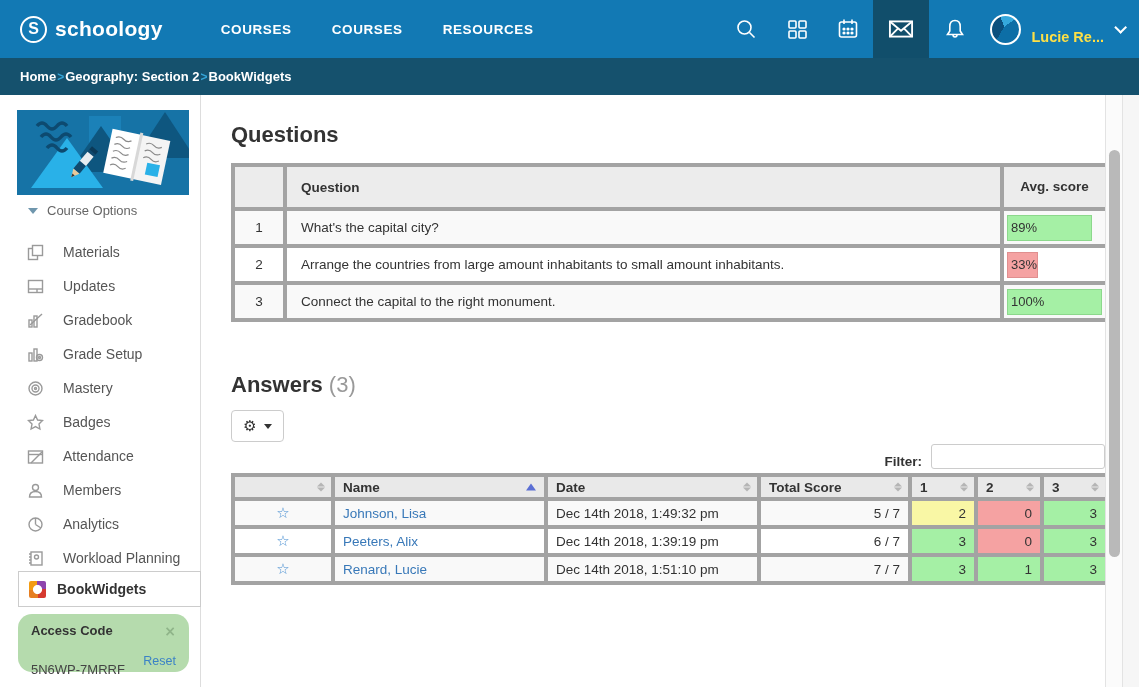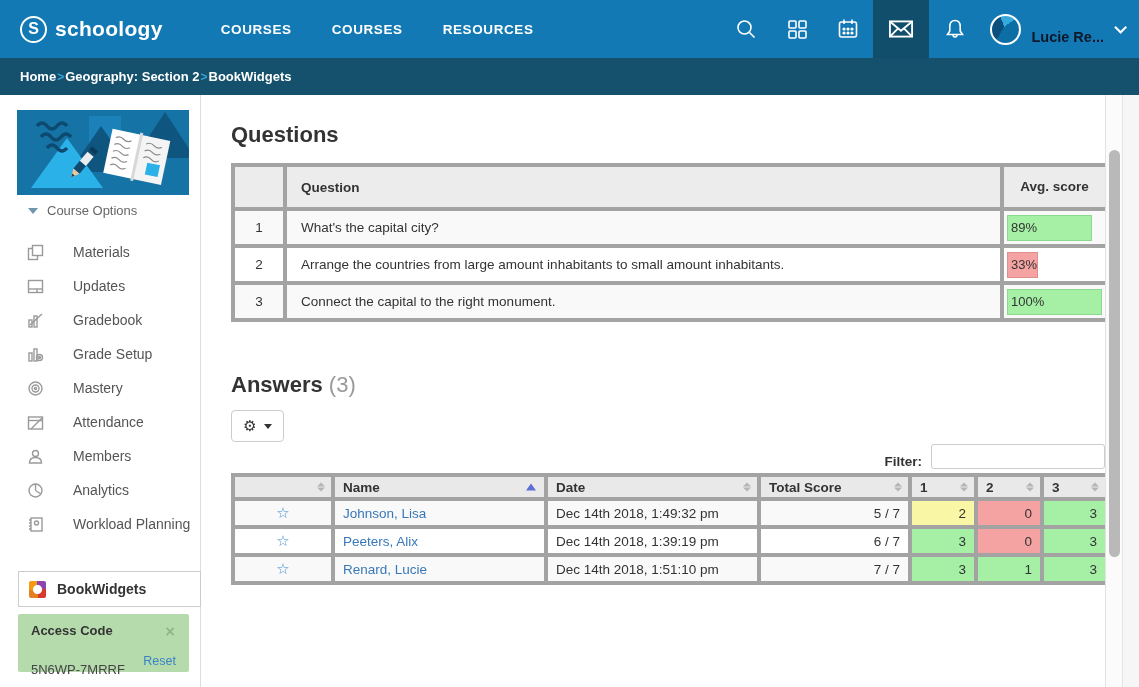--- a/index.html
+++ b/index.html
@@ -13,42 +13,42 @@
   .brand-circle { width:27px; height:27px; border:2.5px solid #fff; border-radius:50%; color:#fff; font-size:16px; font-weight:bold; display:flex; align-items:center; justify-content:center; }
   .brand-word { color:#fff; font-size:21px; font-weight:600; letter-spacing:.3px; margin-left:8px; }
   .nav-links { display:flex; margin-left:58px; gap:40px;justify-content:space-between; }
   .nav-link { color:#fff; font-size:13.5px; font-weight:bold; letter-spacing:.6px; cursor:pointer; }
   .nav-right { position:absolute; right:0; top:0; height:58px; display:flex; align-items:center; }
   .nav-icon-btn { width:51px; height:58px; display:flex; align-items:center; justify-content:center; cursor:pointer; }
   .nav-icon-btn.active { background:#114e6b; width:56px; }
   .nav-icon-btn svg { stroke:#fff; fill:none; stroke-width:1.6; }
   .user-area { display:flex; align-items:center; padding:0 16px 0 10px; cursor:pointer; }
   .avatar { width:31px; height:31px; border:2px solid #fff; border-radius:50%; background:conic-gradient(from 210deg at 45% 40%, #0a4f7d 0 130deg, #35a8dc 130deg 205deg, #0d6ea6 205deg 360deg); }
-  .user-name { color:#0f172a; font-size:14.5px; font-weight:600; margin:16px 10px 0 10px; }
+  .user-name { color:#fde047; font-size:14.5px; font-weight:600; margin:16px 10px 0 10px; }
   .chev-down { width:9px; height:9px; border-right:2.6px solid #fff; border-bottom:2.6px solid #fff; transform:rotate(45deg) translateY(-3px); }
 
   
   .breadcrumb { position:absolute; left:0; top:58px; width:1139px; height:37px; background:#15516d; display:flex; align-items:center; padding-left:20px; gap:1px; }
   .crumb { color:#fff; font-size:13px; font-weight:bold; cursor:pointer; }
   .crumb-sep { color:#35a5d8; font-size:12px; font-weight:bold; }
 
   
   .sidebar { position:absolute; left:0; top:95px; width:201px; height:592px; background:#fff; border-right:1px solid #ddd; }
   .course-img { position:absolute; left:17px; top:15px; width:172px; height:85px; cursor:pointer; }
   .course-options { position:absolute; left:28px; top:108px; display:flex; align-items:center; gap:9px; cursor:pointer; }
   .caret-down { width:0; height:0; border-left:5px solid transparent; border-right:5px solid transparent; border-top:6px solid #6f96ad; }
   .course-options-label { font-size:13px; color:#666; }
   .side-list { position:absolute; left:0; top:140px; width:201px; }
-  .side-item { height:34px; display:flex; align-items:center; padding-left:27px; gap:29px; cursor:pointer; }
+  .side-item { height:34px; display:flex; align-items:center; padding-left:27px; gap:19px; cursor:pointer; }
   .side-item svg { stroke:#9a9a9a; fill:none; stroke-width:1.4; }
   .side-label { font-size:14px; color:#555; }
   .bw-item { position:absolute; left:18px; top:476px; width:183px; height:36px; background:#fff; border:1px solid #ccc; display:flex; align-items:center; padding-left:10px; gap:11px; cursor:pointer; }
   .bw-icon { width:17px; height:17px; border-radius:2px; background:radial-gradient(circle at 50% 50%, #fff 0 34%, rgba(255,255,255,0) 42%), conic-gradient(#8e44ad 0 25%, #d63a2f 25% 50%, #e67e22 50% 75%, #f39c12 75% 100%); }
   .bw-label { font-size:14px; font-weight:600; color:#333; }
-  .access-box { position:absolute; left:18px; top:519px; width:171px; height:58px; background:#b5dbad; border-radius:2px; padding:9px 13px 8px 13px; }
+  .access-box { position:absolute; left:18px; top:519px; width:171px; height:58px; background:#b5dbad; border-radius:14px; padding:9px 13px 8px 13px; }
   .access-row { display:flex; justify-content:space-between; align-items:center; }
   .access-title { font-size:13px; font-weight:bold; color:#333; }
   .access-close { color:#8fb489; font-size:14px; font-weight:bold; cursor:pointer; line-height:10px; }
   .access-code { font-size:13px; color:#444; margin-top:24px; }
   .access-reset { font-size:12.5px; color:#3b82c6; cursor:pointer; margin-top:6px; }
 
   
   .main { position:absolute; left:216px; top:95px; width:903px; height:604px; background:#fff; }
   .h1 { position:absolute; left:15px; font-size:22px; font-weight:bold; color:#333; }
   .h-questions { top:27px; }
@@ -237,20 +237,26 @@
     <div class="side-item">
       <svg width="17" height="17" viewBox="0 0 17 17">
           <circle cx="8.5" cy="8.5" r="6.5"></circle>
           <circle cx="8.5" cy="8.5" r="3.5"></circle>
           <circle cx="8.5" cy="8.5" r="1"></circle>
         </svg>
       <span class="side-label">Mastery</span>
     </div>
     <div class="side-item">
       <svg width="17" height="17" viewBox="0 0 17 17">
+          <path d="M8.5 1.5 L10.6 6 L15.5 6.6 L12 10 L12.9 15 L8.5 12.6 L4.1 15 L5 10 L1.5 6.6 L6.4 6 Z"></path>
+        </svg>
+      <span class="side-label">Badges</span>
+    </div>
+    <div class="side-item">
+      <svg width="17" height="17" viewBox="0 0 17 17">
           <rect x="1.5" y="3" width="14" height="12"></rect>
           <line x1="1.5" y1="6.5" x2="15.5" y2="6.5"></line>
           <line x1="4" y1="15" x2="15" y2="4"></line>
         </svg>
       <span class="side-label">Attendance</span>
     </div>
     <div class="side-item">
       <svg width="17" height="17" viewBox="0 0 17 17">
           <circle cx="8.5" cy="5.5" r="3"></circle>
           <path d="M2.5 15 C2.5 11 5 9.5 8.5 9.5 C12 9.5 14.5 11 14.5 15 Z"></path>

